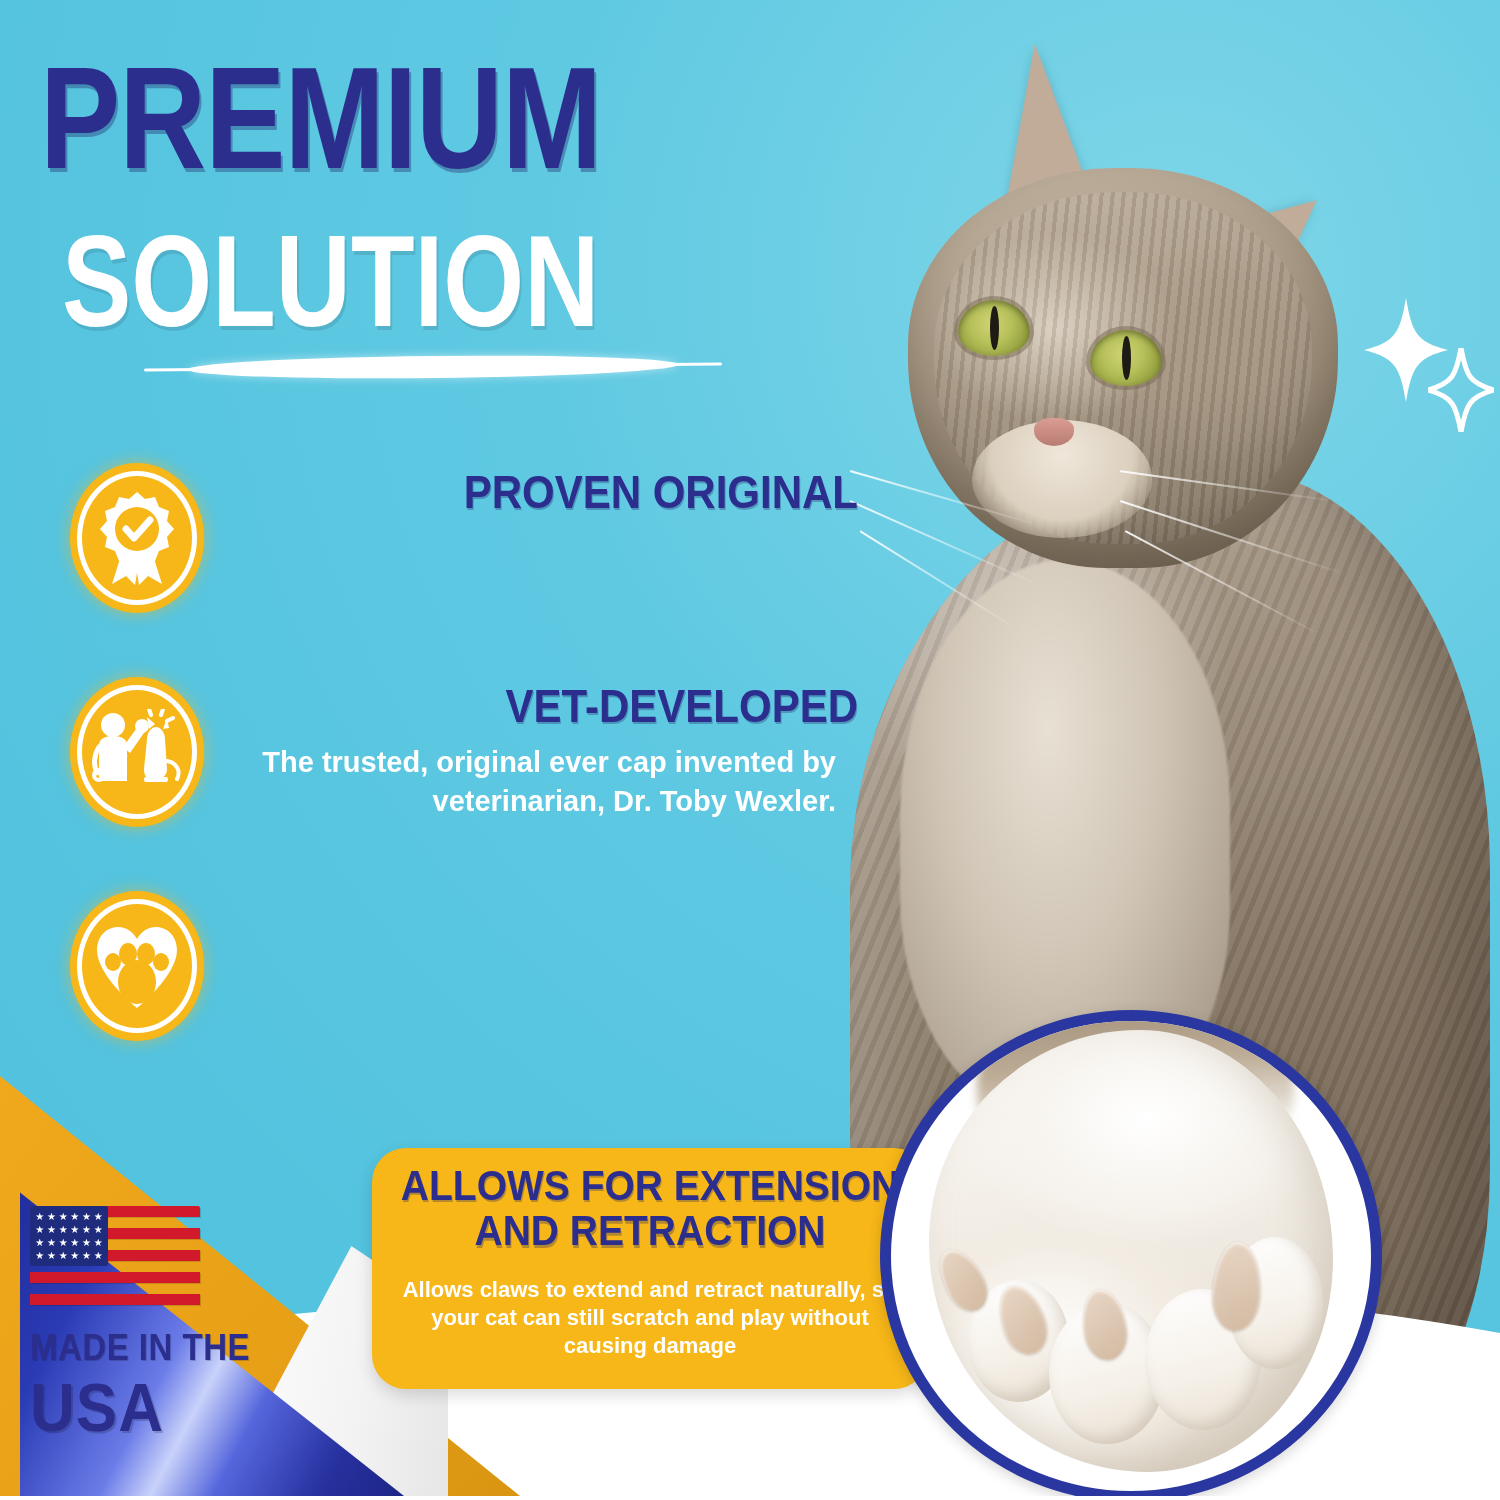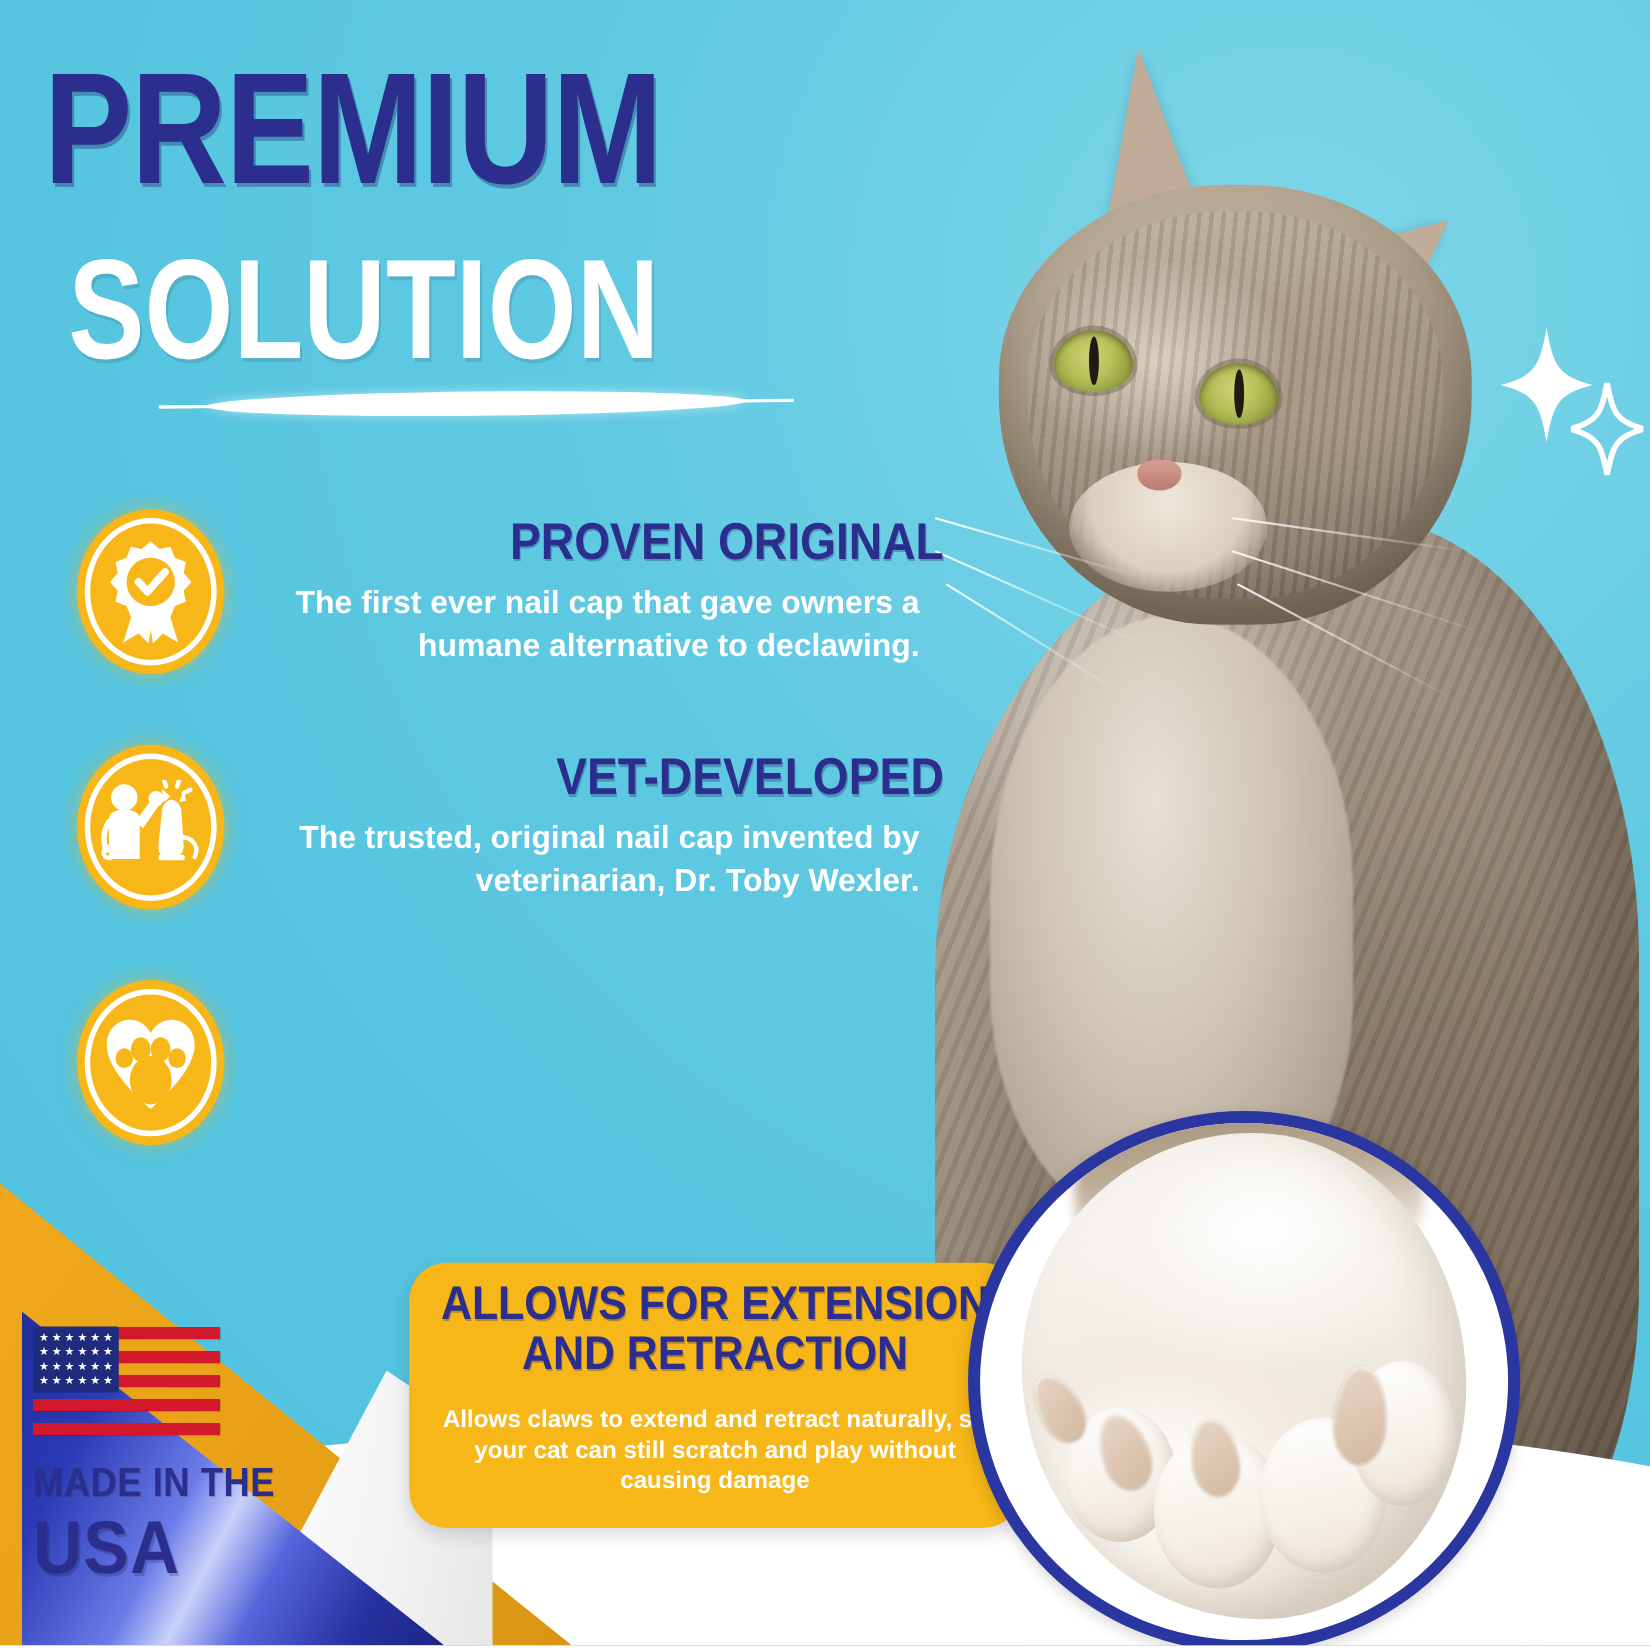--- a/index.html
+++ b/index.html
@@ -531,21 +531,20 @@
             <path d="M30 56 L18 94 L32 86 L41 95 L47 58 Z" fill="#ffffff"></path>
             <path d="M56 56 L68 94 L54 86 L45 95 L39 58 Z" fill="#ffffff"></path>
             <path d="M43 2 L51 9 L61 7 L65 17 L75 21 L73 31 L80 39 L73 47 L75 57 L65 61 L61 71 L51 69 L43 76 L35 69 L25 71 L21 61 L11 57 L13 47 L6 39 L13 31 L11 21 L21 17 L25 7 L35 9 Z" fill="#ffffff"></path>
             <circle cx="43" cy="39" r="22" fill="#F7B718"></circle>
             <path d="M32 39 L40 48 L56 30" fill="none" stroke="#ffffff" stroke-width="7" stroke-linecap="round" stroke-linejoin="round"></path>
           </svg>
         </div>
       </div>
       <div class="feature-text">
         <div class="feature-title">PROVEN ORIGINAL</div>
-        <div class="feature-desc">The first ever nail cap that gave owners a humane alternative to declawing.</div>
       </div>
     </div>
 
     <div class="feature">
       <div class="feature-icon">
         <div class="icon-ring"></div>
         <div class="icon-art">
           <svg width="96" height="86" viewBox="0 0 96 86" aria-hidden="true">
             <circle cx="24" cy="16" r="12" fill="#ffffff"></circle>
             <path d="M10 36 C10 30 16 27 24 27 C32 27 38 30 38 36 L38 72 L10 72 Z" fill="#ffffff"></path>
@@ -558,21 +557,21 @@
             <path d="M60 20 L58 8 L66 15 Z" fill="#ffffff"></path>
             <path d="M74 20 L78 9 L80 19 Z" fill="#ffffff"></path>
             <path d="M78 52 C88 54 92 62 88 70" fill="none" stroke="#ffffff" stroke-width="4" stroke-linecap="round"></path>
             <rect x="55" y="68" width="24" height="5" rx="2" fill="#ffffff"></rect>
             <path d="M62 6 L60 0 M72 6 L74 0 M78 12 L84 9" stroke="#ffffff" stroke-width="4" stroke-linecap="round"></path>
           </svg>
         </div>
       </div>
       <div class="feature-text">
         <div class="feature-title">VET-DEVELOPED</div>
-        <div class="feature-desc">The trusted, original nail cap invented by veterinarian, Dr. Toby Wexler.</div>
+        <div class="feature-desc">The trusted, original ever cap invented by veterinarian, Dr. Toby Wexler.</div>
       </div>
     </div>
 
     <div class="feature">
       <div class="feature-icon">
         <div class="icon-ring"></div>
         <div class="icon-art">
           <svg width="92" height="92" viewBox="0 0 92 92" aria-hidden="true">
             <path d="M46 88 C46 88 6 56 6 30 C6 16 16 7 27 7 C36 7 42 12 46 19 C50 12 56 7 65 7 C76 7 86 16 86 30 C86 56 46 88 46 88 Z" fill="#ffffff"></path>
             <ellipse cx="46" cy="62" rx="19" ry="22" fill="#F7B718"></ellipse>

